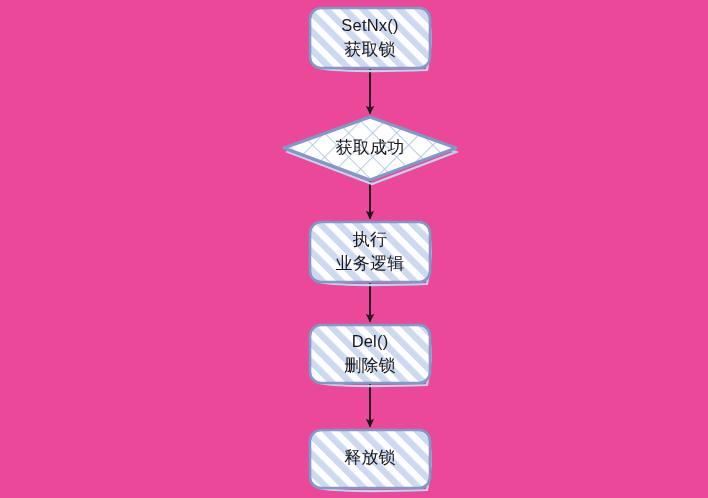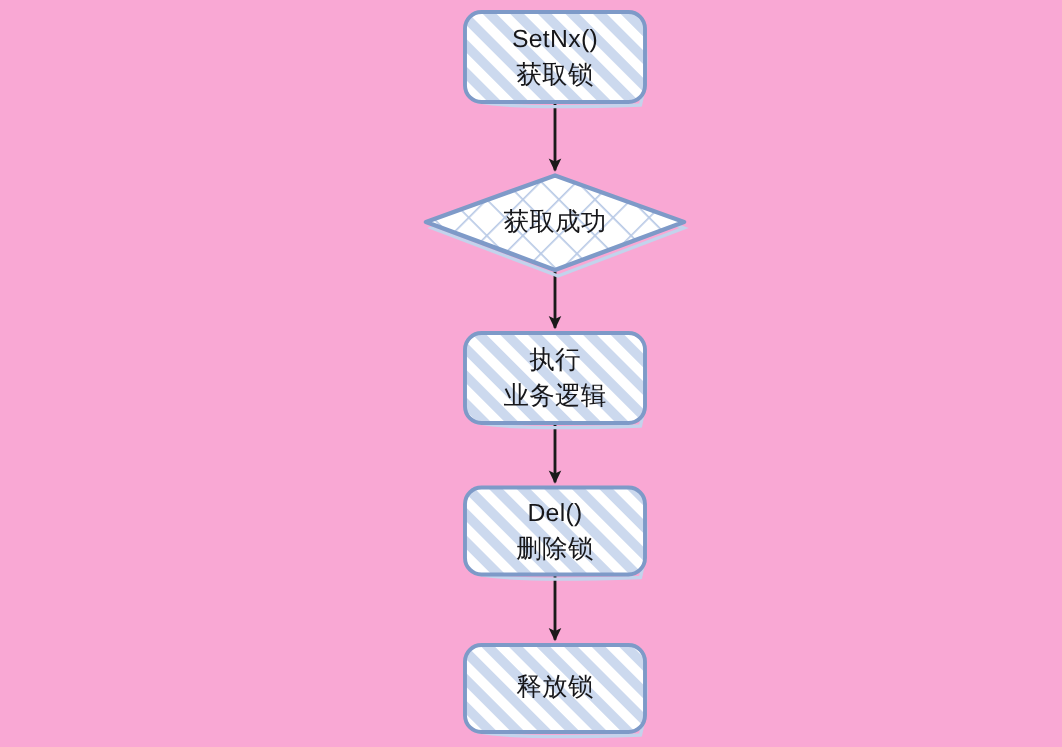--- a/index.html
+++ b/index.html
@@ -10,21 +10,21 @@
   body {
     width: 708px;
     height: 498px;
     overflow: hidden;
     font-family: "Liberation Sans", "DejaVu Sans", sans-serif;
   }
   #canvas {
     position: relative;
     width: 708px;
     height: 498px;
-    background: #f9a8d4;
+    background: #ec4899;
   }
   #flowchart-svg {
     position: absolute;
     left: 0;
     top: 0;
     width: 708px;
     height: 498px;
     display: block;
   }
   .node-label {

